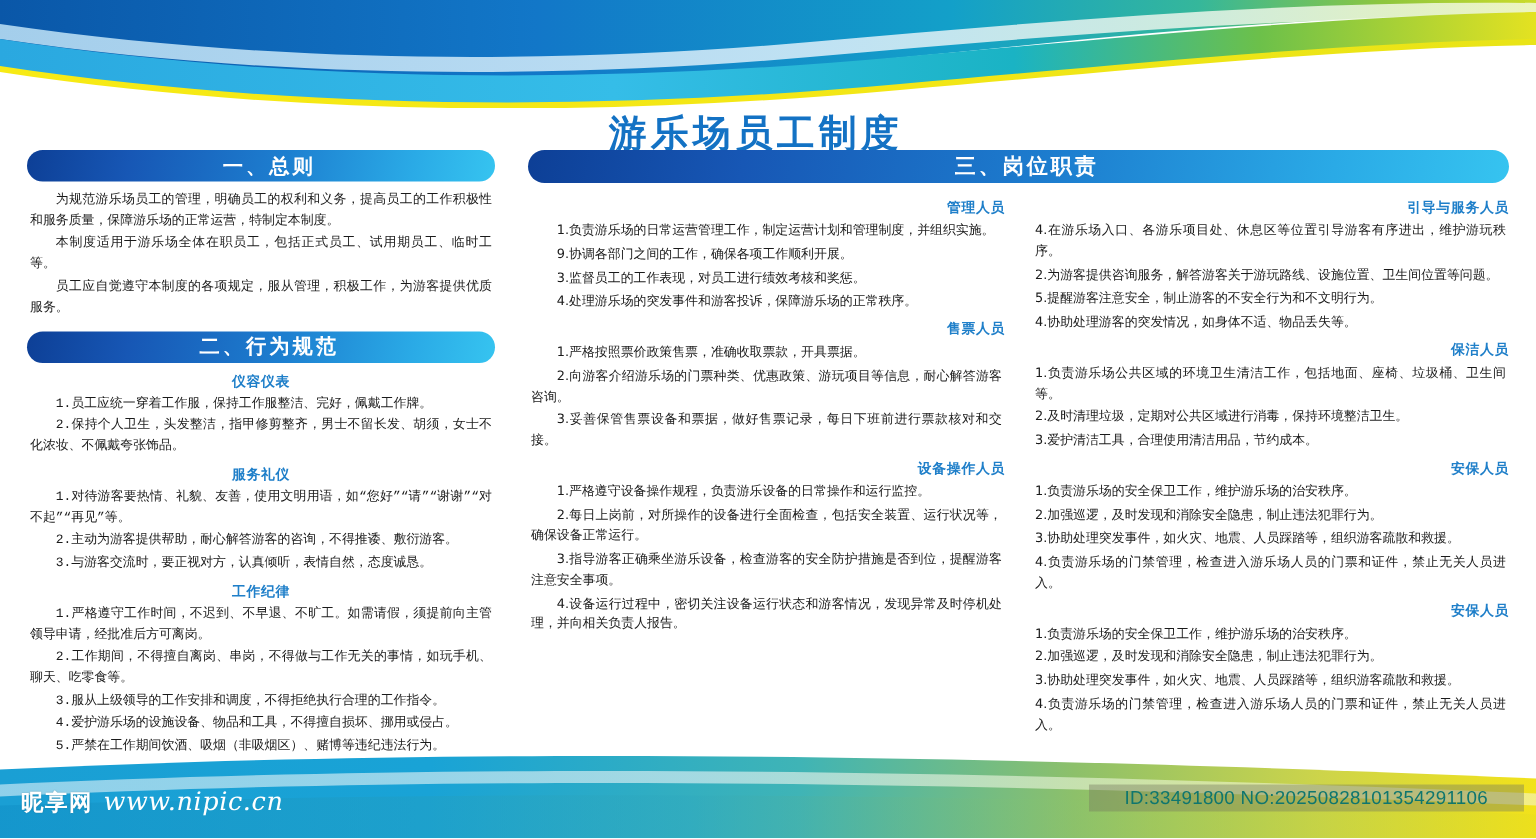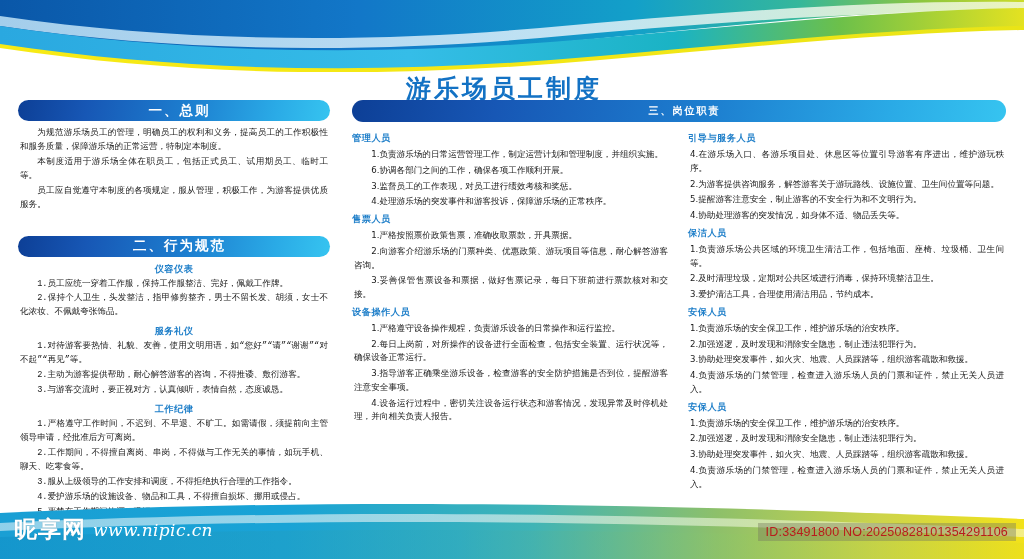--- a/index.html
+++ b/index.html
@@ -33,36 +33,36 @@
   .bottom-banner svg { display: block; width: 1024px; height: 62px; }
 
   
   .watermark {
     position: absolute;
     left: 14px; bottom: 14px;
     display: flex; align-items: center; gap: 7px;
     z-index: 6;
   }
   .wm-logo {
-    font-size: 23px; font-weight: bold; color: #ffffff;
+    font-size: 15px; font-weight: bold; color: #ffffff;
     letter-spacing: 1px;
     font-family: "DejaVu Sans", sans-serif;
     text-shadow: 0 0 1px rgba(0,0,0,.25);
   }
   .wm-url {
     font-size: 17px; font-style: italic; font-weight: normal;
     color: #ffffff; letter-spacing: .4px;
     font-family: "DejaVu Serif", serif;
   }
   .id-tag {
     position: absolute;
     right: 8px; bottom: 18px;
-    font-size: 12.5px; color: #b91c1c;
+    font-size: 12.5px; color: #0f766e;
     background: rgba(120,125,95,.42);
-    padding: 2px 8px;
+    padding: 2px 24px;
     letter-spacing: .2px;
     z-index: 6;
     font-family: "Liberation Sans", sans-serif;
   }
 
   
   .main-title {
     position: absolute;
     left: 0; right: 16px; top: 72px;
     text-align: center;
@@ -93,21 +93,21 @@
     color: #ffffff;
     font-size: 13.5px;
     font-weight: bold;
     letter-spacing: 2px;
     display: flex;
     align-items: center;
     justify-content: center;
     margin-bottom: 6px;
     padding-left: 11px;
   }
-  .pill.wide { height: 22px; border-radius: 12px; font-size: 10px; text-align: center; }
+  .pill.wide { height: 22px; border-radius: 12px; font-size: 14px; text-align: center; }
 
   
   .para {
     font-size: 8.6px;
     line-height: 1.62;
     color: #1a1a1a;
     text-align: justify;
     text-indent: 2em;
     margin: 0 2px 1px 2px;
     font-family: Liberation Mono, monospace;
@@ -117,21 +117,21 @@
     font-weight: bold;
     color: #1f7fc9;
     text-align: center;
     margin: 5px 0 2px 0;
     letter-spacing: .5px;
   }
   .duty-head {
     font-size: 9.2px;
     font-weight: bold;
     color: #1f7fc9;
-    text-align: left;
+    text-align: right;
     margin: 4px 0 3px 0;
     letter-spacing: .5px;
   }
   .duty-item {
     font-size: 8.6px;
     line-height: 1.6;
     color: #1a1a1a;
     text-align: justify;
     text-indent: 2em;
     margin: 0 2px 2px 2px;
@@ -201,21 +201,21 @@
 
       <div class="section-block">
         <div class="pill">一、总则</div>
         <div>
           <div class="para">为规范游乐场员工的管理，明确员工的权利和义务，提高员工的工作积极性和服务质量，保障游乐场的正常运营，特制定本制度。</div>
           <div class="para">本制度适用于游乐场全体在职员工，包括正式员工、试用期员工、临时工等。</div>
           <div class="para">员工应自觉遵守本制度的各项规定，服从管理，积极工作，为游客提供优质服务。</div>
         </div>
       </div>
 
-      <div class="section-block" style="margin-top:23px">
+      <div class="section-block" style="margin-top:8px">
         <div class="pill">二、行为规范</div>
 
         <div>
           <div class="sub-head">仪容仪表</div>
           <div class="para">1.员工应统一穿着工作服，保持工作服整洁、完好，佩戴工作牌。</div>
           <div class="para">2.保持个人卫生，头发整洁，指甲修剪整齐，男士不留长发、胡须，女士不化浓妆、不佩戴夸张饰品。</div>
         </div>
 
         <div>
           <div class="sub-head">服务礼仪</div>
@@ -239,21 +239,21 @@
     <div class="col-right">
       <div class="pill wide">三、岗位职责</div>
 
       <div class="duty-cols">
 
         <div class="duty-col">
 
           <div class="section-block">
             <div class="duty-head">管理人员</div>
             <div class="duty-item">1.负责游乐场的日常运营管理工作，制定运营计划和管理制度，并组织实施。</div>
-            <div class="duty-item">6.协调各部门之间的工作，确保各项工作顺利开展。</div>
+            <div class="duty-item">9.协调各部门之间的工作，确保各项工作顺利开展。</div>
             <div class="duty-item">3.监督员工的工作表现，对员工进行绩效考核和奖惩。</div>
             <div class="duty-item">4.处理游乐场的突发事件和游客投诉，保障游乐场的正常秩序。</div>
           </div>
 
           <div class="section-block">
             <div class="duty-head">售票人员</div>
             <div class="duty-item">1.严格按照票价政策售票，准确收取票款，开具票据。</div>
             <div class="duty-item">2.向游客介绍游乐场的门票种类、优惠政策、游玩项目等信息，耐心解答游客咨询。</div>
             <div class="duty-item">3.妥善保管售票设备和票据，做好售票记录，每日下班前进行票款核对和交接。</div>
           </div>

